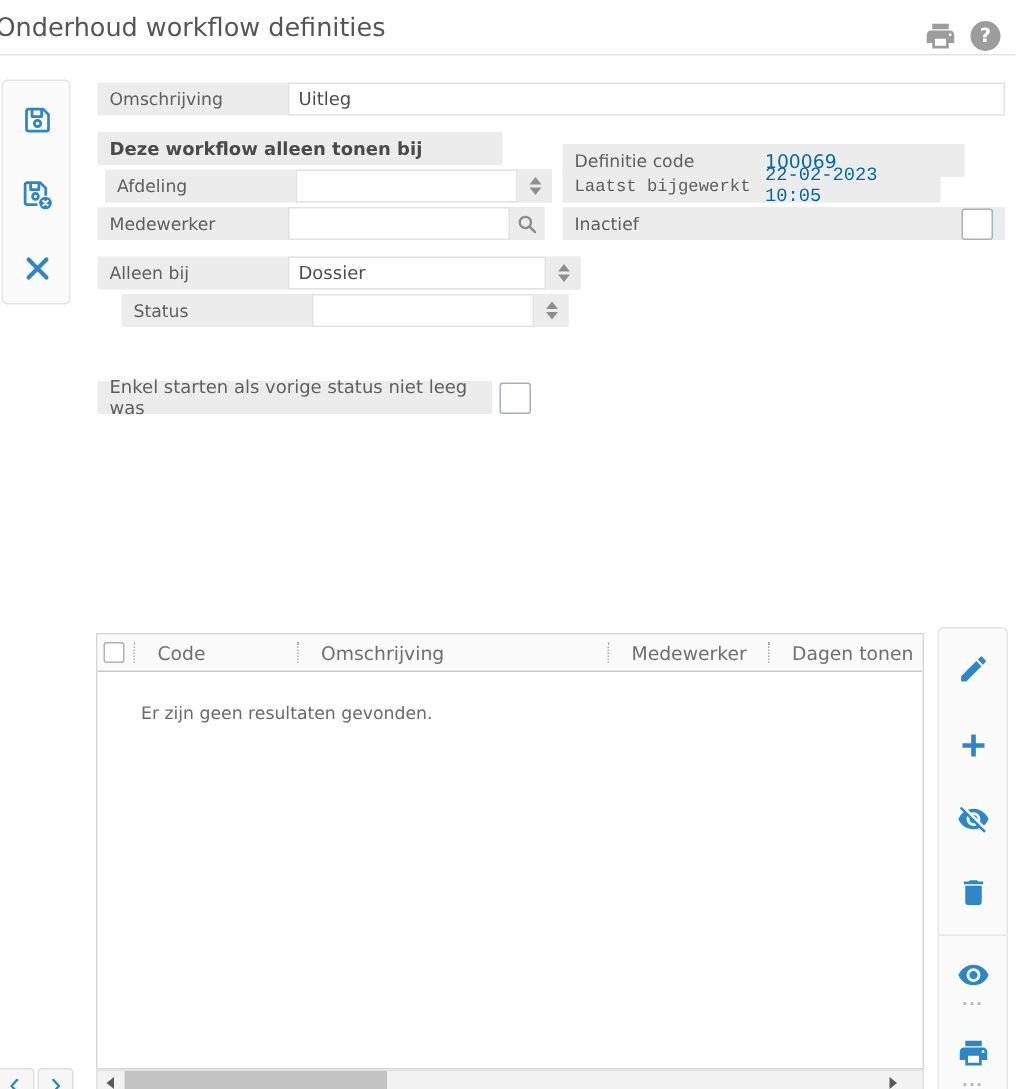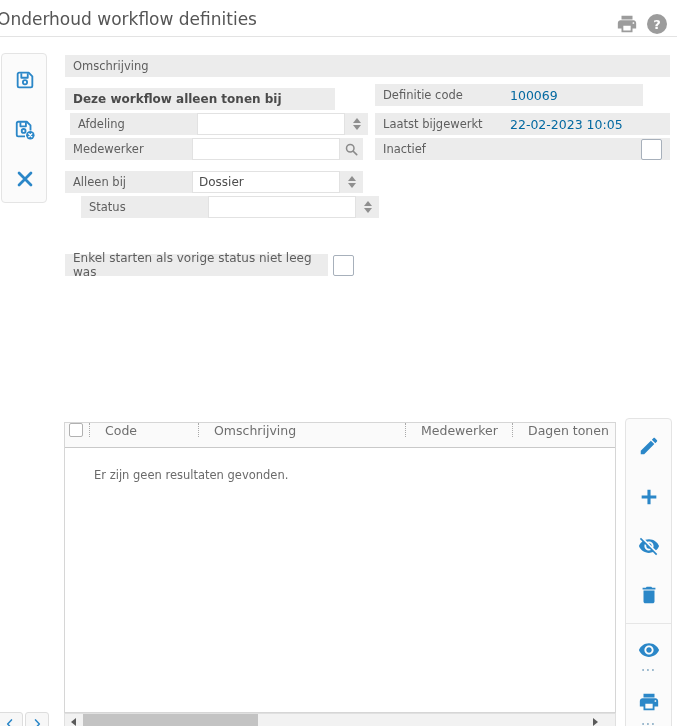--- a/index.html
+++ b/index.html
@@ -80,21 +80,21 @@
   .tri-up { width: 0; height: 0; border-left: 4px solid transparent; border-right: 4px solid transparent; border-bottom: 5px solid #8f8f8f; }
   .tri-down { width: 0; height: 0; border-left: 4px solid transparent; border-right: 4px solid transparent; border-top: 5px solid #8f8f8f; }
 
   
   #grid {
     position: absolute; left: 64px; top: 422px; width: 552px; height: 291px;
     border: 1px solid #d6d6d6; background: #ffffff; overflow: hidden;
   }
   .grid-header {
     height: 25px; background: #fafafa; border-bottom: 1px solid #c9c9c9;
-    display: flex; align-items: flex-start; font-size: 12.5px; color: #6e6e6e;
+    display: flex; align-items: center; font-size: 12.5px; color: #6e6e6e;
     white-space: nowrap;
   }
   .hcell { display: flex; align-items: center; padding-left: 15px; overflow: hidden; flex: none; cursor: pointer; }
   .hcell.chk { width: 24px; padding-left: 4px; }
   .hcell.c-code { width: 108px; }
   .hcell.c-oms  { width: 206px; }
   .hcell.c-med  { width: 106px; }
   .hcell.c-dag  { flex: 1 1 auto; min-width: 0; }
   .hsep { width: 1px; height: 14px; border-left: 1px dotted #a9a9a9; flex: none; cursor: col-resize; }
   .checkbox.small { width: 14px; height: 14px; border: 1px solid #b1b1b1; }
@@ -146,20 +146,23 @@
     <circle cx="17.8" cy="17.8" r="4.6" fill="#2b87c8" stroke="none"></circle>
     <path d="M16.2 16.2l3.2 3.2M19.4 16.2l-3.2 3.2" stroke="#ffffff" stroke-width="1.5" stroke-linecap="round"></path>
   </svg>
   <svg class="tool-btn" style="top:114px" viewBox="0 0 24 24" fill="none" stroke="#2b87c8" stroke-width="3" stroke-linecap="round">
     <path d="M5.5 5.5l13 13M18.5 5.5l-13 13"></path>
   </svg>
 </div>
 
 <div class="frow" style="left:65px; top:55px; width:605px;">
   <div class="lbl">Omschrijving</div>
+  <div class="ctrl">
+    <input value="Uitleg" style="">
+  </div>
 </div>
 
 <div class="section-hdr" style="left:65px; top:88px; width:270px;">Deze workflow alleen tonen bij</div>
 
 <div class="frow" style="left:70px; top:113px; width:298px;">
   <div class="lbl">Afdeling</div>
   <div class="ctrl">
       <span></span>
     </div>
   <div class="sidebtn">
@@ -176,21 +179,21 @@
     <input value="" style="">
   </div>
   <div class="sidebtn">
     <svg width="15" height="15" viewBox="0 0 24 24">
       <circle cx="10" cy="10" r="6" fill="none" stroke="#8a8a8a" stroke-width="2.4"></circle>
       <path d="M14.8 14.8l5.5 5.5" stroke="#8a8a8a" stroke-width="2.6" stroke-linecap="round"></path>
     </svg>
   </div>
 </div>
 
-<div class="frow" style="left:65px; top:171px; width:298px;">
+<div class="frow" style="left:65px; top:171px; width:322px;">
   <div class="lbl">Alleen bij</div>
   <div class="ctrl">
       <span>Dossier</span>
     </div>
   <div class="sidebtn">
     <span class="updown">
         <i class="tri-up"></i>
         <i class="tri-down"></i>
       </span>
   </div>
@@ -202,26 +205,26 @@
       <span></span>
     </div>
   <div class="sidebtn">
     <span class="updown">
         <i class="tri-up"></i>
         <i class="tri-down"></i>
       </span>
   </div>
 </div>
 
-<div class="frow readonly" style="left:375px; top:84px; width:268px;">
+<div class="frow readonly" style="left:375px; top:96px; width:268px;">
   <div class="lbl">Definitie code</div>
   <div class="val">100069</div>
 </div>
 
-<div class="frow readonly" style="left:375px; top:113px; width:295px;">
+<div class="frow readonly" style="left:375px; top:113px; width:252px;font-family:Liberation Mono, monospace;">
   <div class="lbl">Laatst bijgewerkt</div>
   <div class="val">22-02-2023 10:05</div>
 </div>
 
 <div class="frow readonly" style="left:375px; top:138px; width:295px; align-items:center;">
   <div class="lbl" style="flex:1">Inactief</div>
   <span class="checkbox" style="margin-right:8px"></span>
 </div>
 
 <div style="position:absolute; left:65px; top:254px; width:298px; height:22px; display:flex; align-items:center;">

